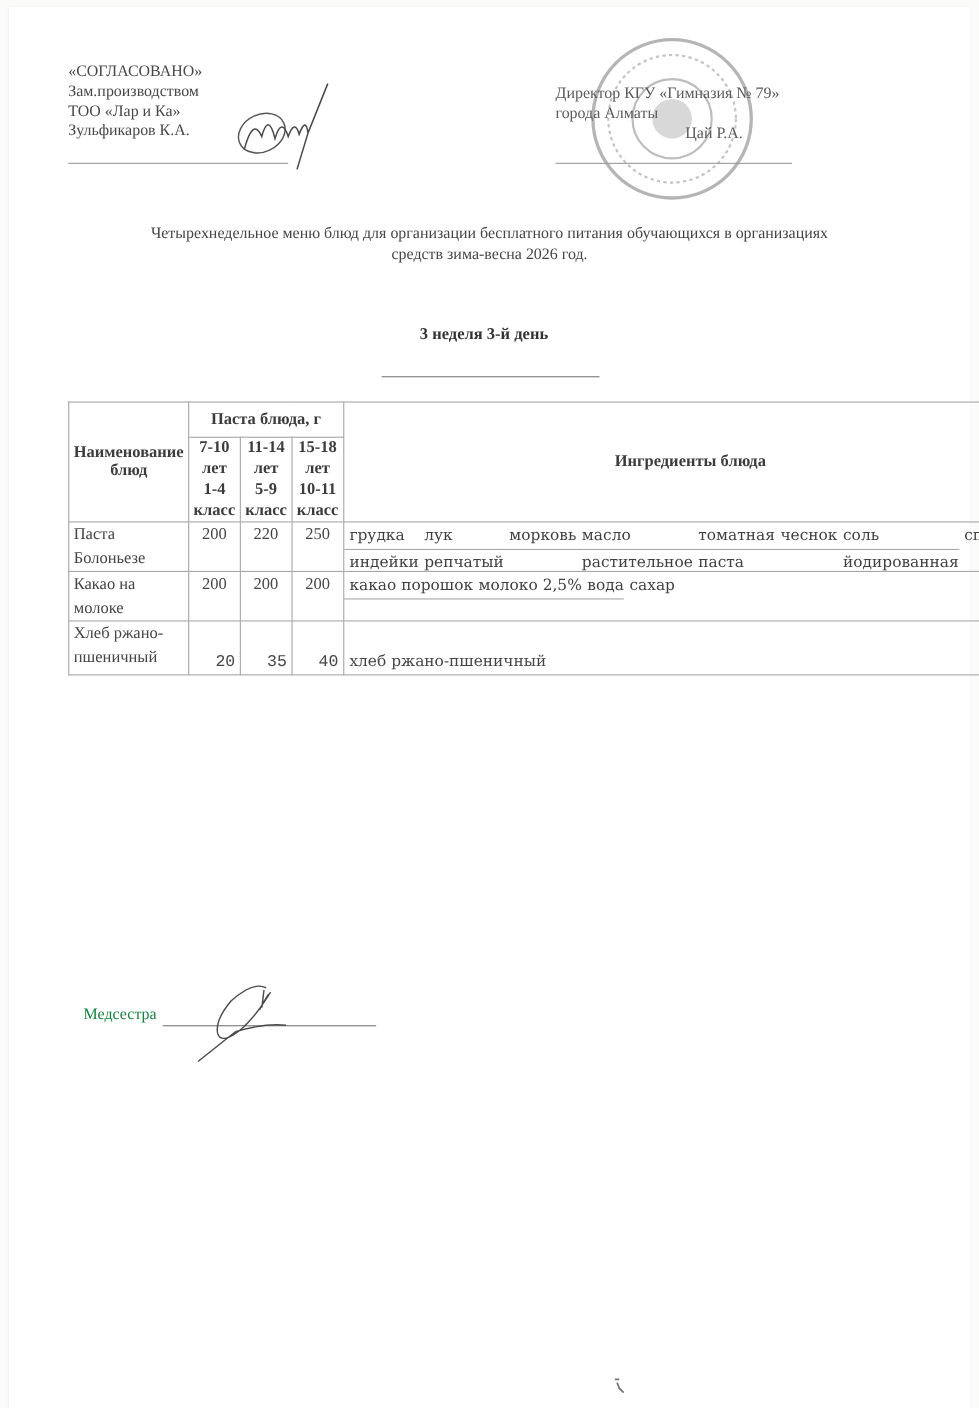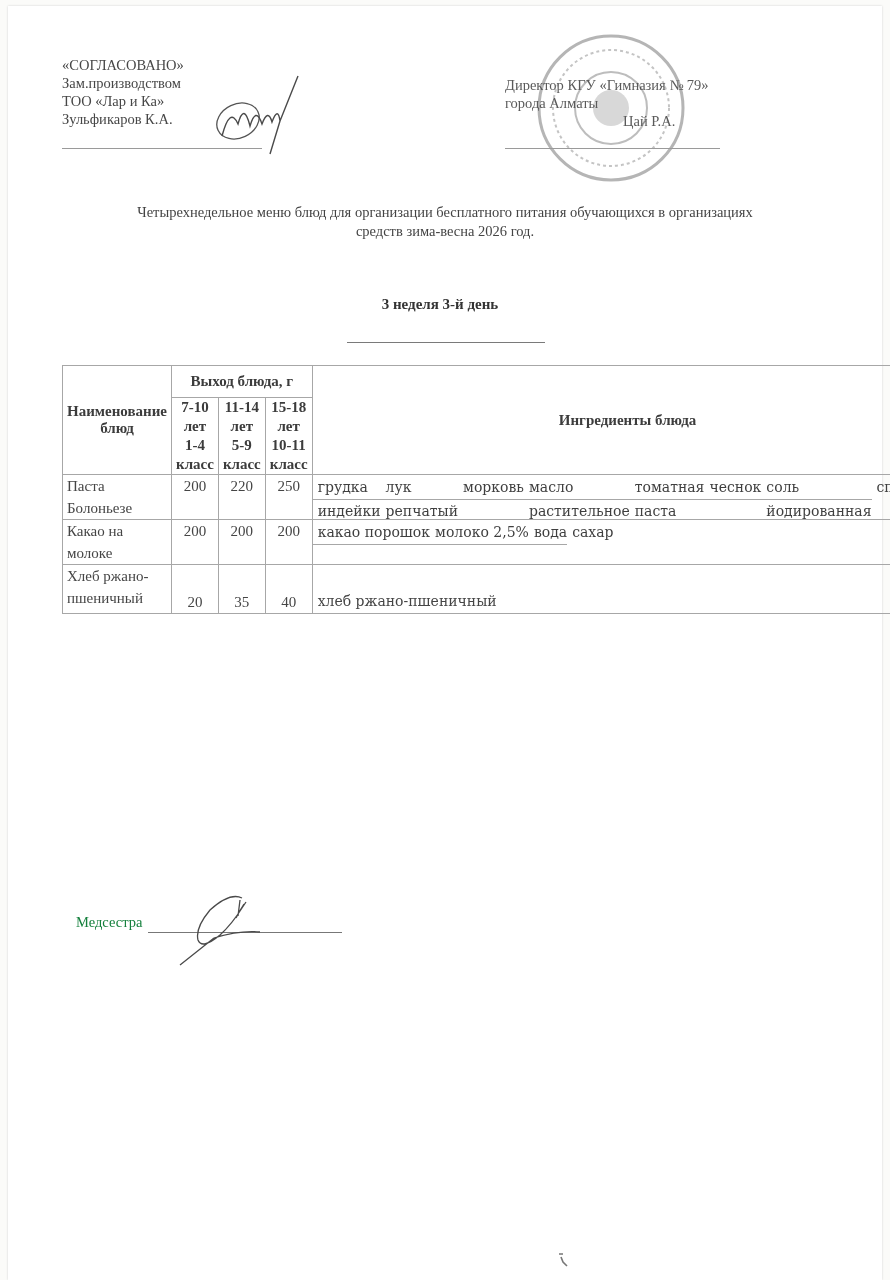--- a/index.html
+++ b/index.html
@@ -61,21 +61,21 @@
   .cell-num { text-align: center; line-height: 22px; }
   .ing-cell { padding: 0 !important; }
   .ing-list { display: flex; }
   .ing-item {
     height: 24px; line-height: 24px; padding-left: 5px;
     border-bottom: 1px solid #a7a7a7;
     font-family: "DejaVu Serif", serif; font-size: 14px; color: #3f3f3f;
   }
   .ing-item:last-child { border-bottom: none; }
   .bread-row td { height: 48px; }
-  .bread-num { vertical-align: bottom !important; text-align: center; line-height: 22px; }
+  .bread-num { vertical-align: bottom !important; text-align: right; line-height: 22px; font-family: Liberation Mono, monospace; }
   .bread-ing { vertical-align: bottom !important; font-family: "DejaVu Serif", serif; font-size: 14px; line-height: 24px; padding-left: 5px !important; }
   .nurse {
     position: absolute; left: 76px; top: 914px; font-size: 14.5px; color: #15803d;
   }
   .nurse-line {
     position: absolute; left: 148px; top: 932px; width: 194px;
     border-bottom: 1px solid #777;
   }
   .signature-2 { position: absolute; left: 170px; top: 890px; }
   .bottom-mark { position: absolute; left: 555px; top: 1250px; }
@@ -114,21 +114,21 @@
   <div>Четырехнедельное меню блюд для организации бесплатного питания обучающихся в организациях</div>
   <div>средств зима-весна 2026 год.</div>
 </div>
 <div class="day-title">3 неделя 3-й день</div>
 <div class="day-underline"></div>
 
 <table class="menu">
   <thead>
     <tr>
       <th class="th-name" rowspan="2">Наименование блюд</th>
-      <th class="th-yield" colspan="3">Выход блюда, г</th>
+      <th class="th-yield" colspan="3">Паста блюда, г</th>
       <th rowspan="2">Ингредиенты блюда</th>
     </tr>
     <tr style="height:74px">
       <th class="th-col th-col-1">
         <div>7-10 лет</div>
         <div>1-4</div>
         <div>класс</div>
       </th>
       <th class="th-col th-col-2">
         <div>11-14 лет</div>

